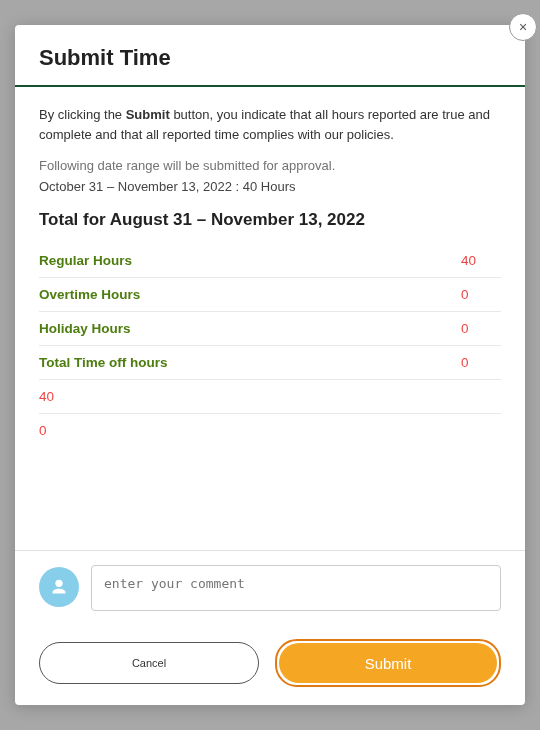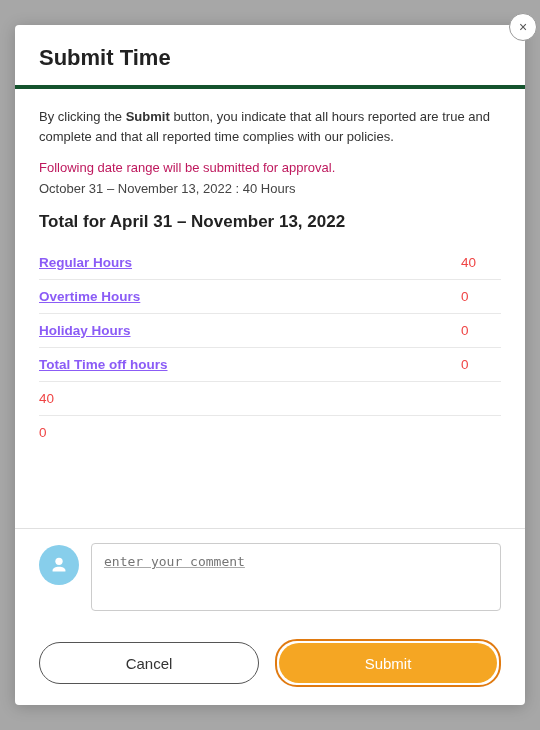--- a/index.html
+++ b/index.html
@@ -53,21 +53,21 @@
       align-items: center;
       justify-content: center;
       cursor: pointer;
       font-size: 14px;
       color: #555;
       z-index: 10;
     }
 
     .modal-header {
       padding: 20px 24px 14px 24px;
-      border-bottom: 4px solid #14532d;
+      border-bottom: 2px solid #14532d;
     }
 
     .modal-title {
       font-size: 22px;
       font-weight: bold;
       color: #222;
     }
 
     .modal-body {
       padding: 18px 24px 10px 24px;
@@ -80,21 +80,21 @@
       line-height: 1.5;
       margin-bottom: 14px;
     }
 
     .policy-text strong {
       font-weight: bold;
     }
 
     .date-range-label {
       font-size: 13px;
-      color: #be185d;
+      color: #737373;
       margin-bottom: 6px;
     }
 
     .date-range-value {
       font-size: 13px;
       color: #444;
       margin-bottom: 16px;
     }
 
     .total-heading {
@@ -116,23 +116,22 @@
       border-bottom: 1px solid #e8e8e8;
     }
 
     .hours-row:last-child {
       border-bottom: none;
     }
 
     .hours-label {
       font-size: 13.5px;
       font-weight: bold;
-      color: #8b5cf6;
-      flex: 1;
-      text-decoration: underline;
+      color: #4d7c0f;
+      flex: 1;
     }
 
     .hours-value {
       font-size: 13.5px;
       color: #ef4444;
       min-width: 40px;
     }
 
     .comment-section {
       display: flex;
@@ -160,40 +159,39 @@
     }
 
     .comment-input {
       flex: 1;
       border: 1px solid #ccc;
       border-radius: 4px;
       padding: 10px 12px;
       font-size: 13px;
       color: #aaa;
       resize: none;
-      height: 68px;
+      height: 46px;
       outline: none;
-      text-decoration: underline;
     }
 
     .modal-footer {
       display: flex;
       align-items: center;
       justify-content: space-between;
       padding: 14px 24px 18px 24px;
       gap: 16px;
     }
 
     .btn-cancel {
       flex: 1;
       height: 42px;
       background: #fff;
       border: 1.5px solid #555;
       border-radius: 22px;
-      font-size: 15px;
+      font-size: 11px;
       color: #333;
       cursor: pointer;
       font-weight: normal;
     }
 
     .btn-submit-wrapper {
       flex: 1;
       border: 2px solid #e07a10;
       border-radius: 22px;
       padding: 2px;
@@ -224,21 +222,21 @@
     </div>
 
     <div class="modal-body">
       <p class="policy-text">
         By clicking the <strong>Submit</strong> button, you indicate that all hours reported are true and complete and that all reported time complies with our policies.
       </p>
 
       <p class="date-range-label">Following date range will be submitted for approval.</p>
       <p class="date-range-value">October 31 – November 13, 2022 : 40 Hours</p>
 
-      <h3 class="total-heading">Total for April 31 – November 13, 2022</h3>
+      <h3 class="total-heading">Total for August 31 – November 13, 2022</h3>
 
       <div class="hours-table">
       <div class="hours-row">
             <span class="hours-label">Regular Hours</span>
             <span class="hours-value">40</span>
           </div>
           <div class="hours-row">
             <span class="hours-label">Overtime Hours</span>
             <span class="hours-value">0</span>
           </div>

